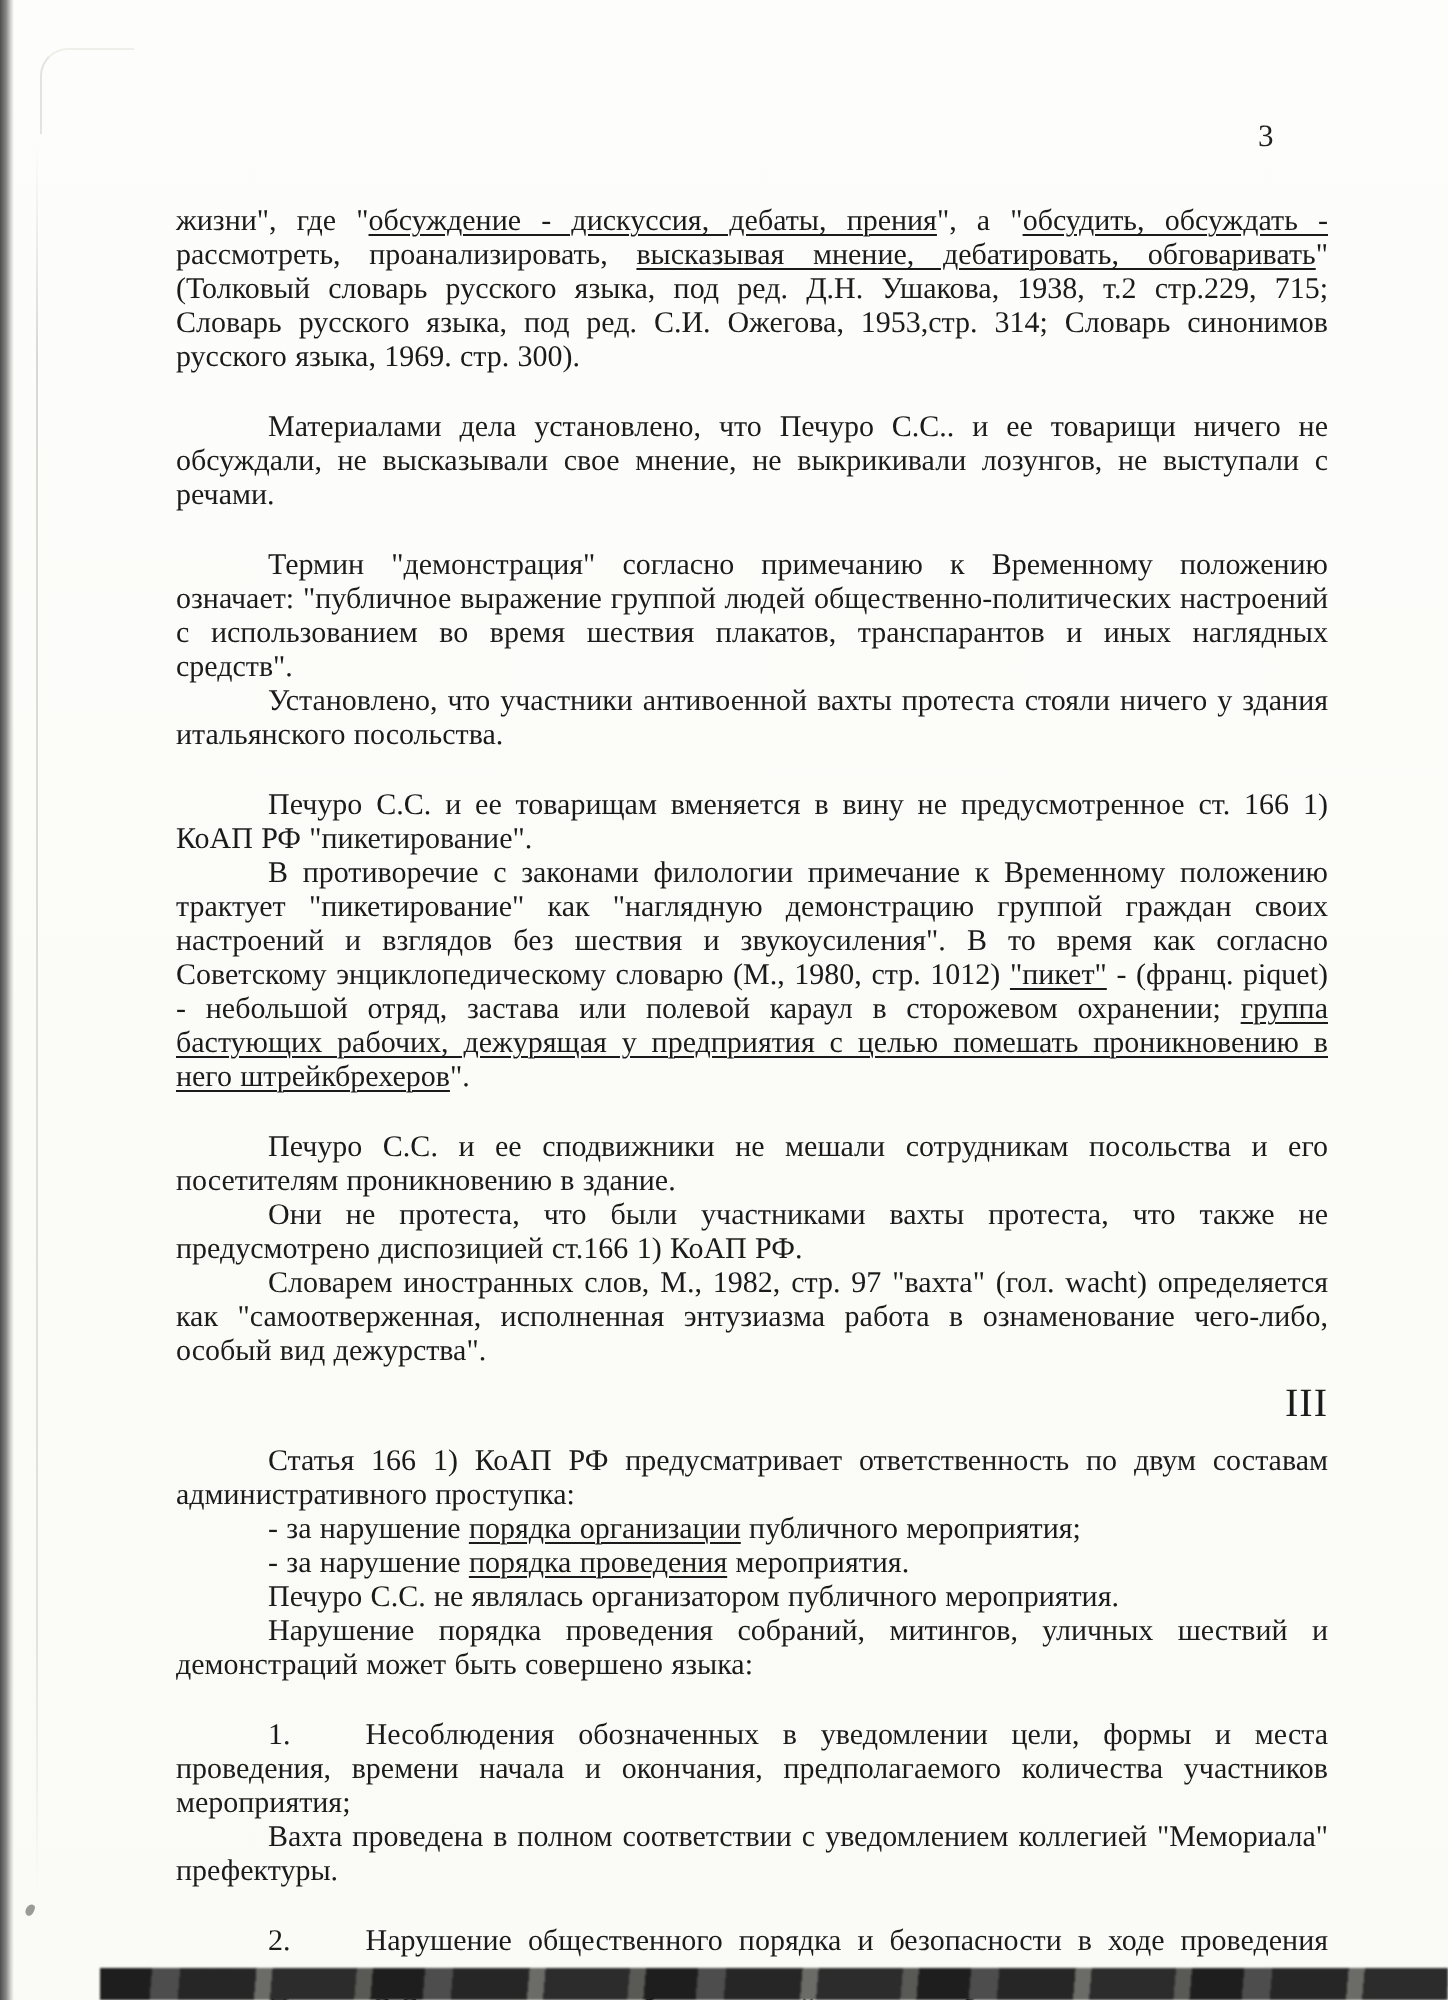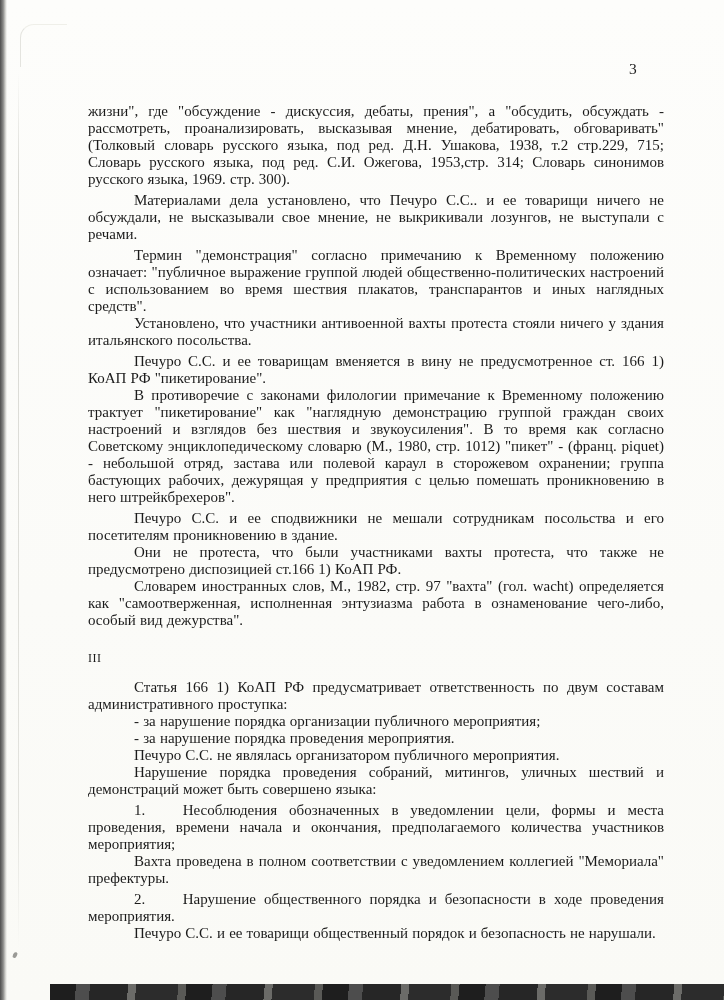--- a/index.html
+++ b/index.html
@@ -42,27 +42,27 @@
     letter-spacing:.5px;
   }
   
   .doc{
     position:absolute;left:88px;top:103px;width:576px;
     font-size:15px;line-height:17px;text-align:justify;
     word-spacing:.4px;
   }
   .doc p{margin:0;}
   .doc p.indent{text-indent:46px;}
-  .doc p.gap{margin-top:4px;}
+  .doc p.gap{margin-top:18px;}
   .doc p.heading{
-    text-align:left;font-weight:bold;font-size:12px;
-    margin-top:21px;margin-bottom:12px;letter-spacing:.5px;
+    text-align:right;font-weight:bold;font-size:20px;
+    margin-top:9px;margin-bottom:12px;letter-spacing:.5px;
   }
   .b{font-weight:normal;}
-  .u{text-underline-offset:2px;text-decoration-thickness:1px;}
+  .u{text-decoration:underline;text-underline-offset:2px;text-decoration-thickness:1px;}
 </style>
 </head>
 <body>
 
 <div class="scan-page">
   <div class="corner-curve"></div>
   <div class="page-fold"></div>
   <div class="page-number">3</div>
   <div class="doc">
       <p class="para"><span class="">жизни", где "</span><span class="u">обсуждение - дискуссия, дебаты, прения</span><span class="">", а "</span><span class="u">обсудить, обсуждать -</span><span class=""> рассмотреть, проанализировать, </span><span class="u">высказывая мнение, дебатировать, обговаривать</span><span class="">" (Толковый словарь русского языка, под ред. Д.Н. Ушакова,  1938,  т.2 стр.229, 715; Словарь русского языка, под ред. С.И. Ожегова, 1953,стр. 314; Словарь синонимов русского языка, 1969. стр. 300).</span></p>

